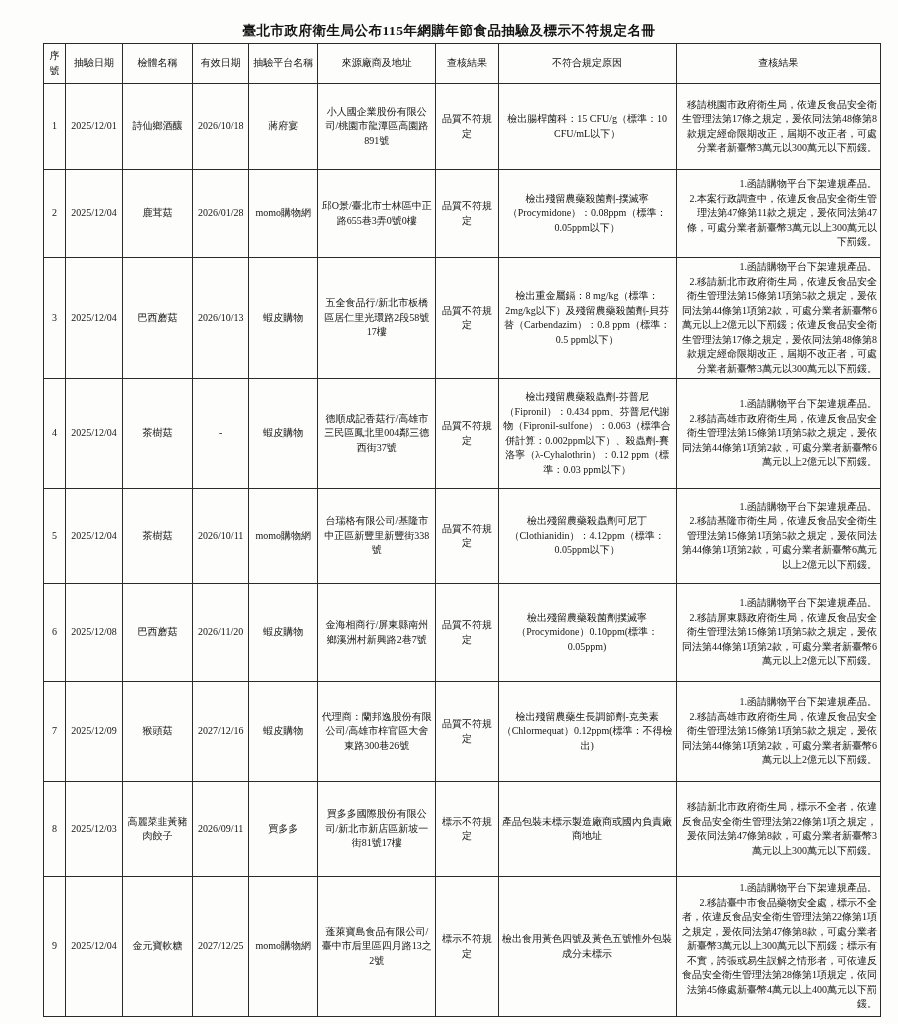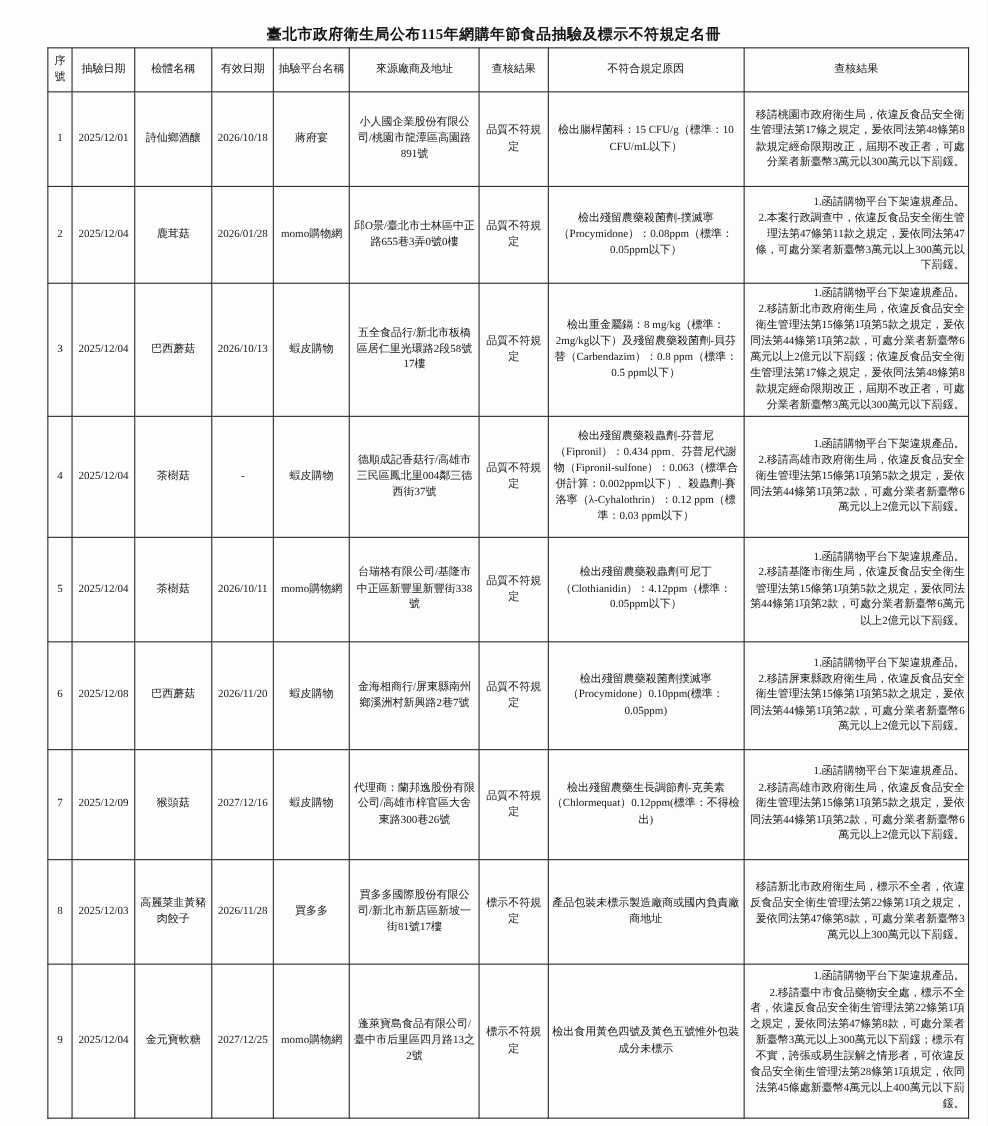--- a/index.html
+++ b/index.html
@@ -173,21 +173,21 @@
           <td>代理商：蘭邦逸股份有限公司/高雄市梓官區大舍東路300巷26號</td>
           <td>品質不符規定</td>
           <td>檢出殘留農藥生長調節劑-克美素（Chlormequat）0.12ppm(標準：不得檢出)</td>
           <td style="white-space: pre-line;">1.函請購物平台下架違規產品。
 2.移請高雄市政府衛生局，依違反食品安全衛生管理法第15條第1項第5款之規定，爰依同法第44條第1項第2款，可處分業者新臺幣6萬元以上2億元以下罰鍰。</td>
         </tr>
         <tr>
           <td>8</td>
           <td>2025/12/03</td>
           <td>高麗菜韭黃豬肉餃子</td>
-          <td>2026/11/28</td>
+          <td>2026/09/11</td>
           <td>買多多</td>
           <td>買多多國際股份有限公司/新北市新店區新坡一街81號17樓</td>
           <td>標示不符規定</td>
           <td>產品包裝未標示製造廠商或國內負責廠商地址</td>
           <td>移請新北市政府衛生局，標示不全者，依違反食品安全衛生管理法第22條第1項之規定，爰依同法第47條第8款，可處分業者新臺幣3萬元以上300萬元以下罰鍰。</td>
         </tr>
         <tr>
           <td>9</td>
           <td>2025/12/04</td>
           <td>金元寶軟糖</td>

